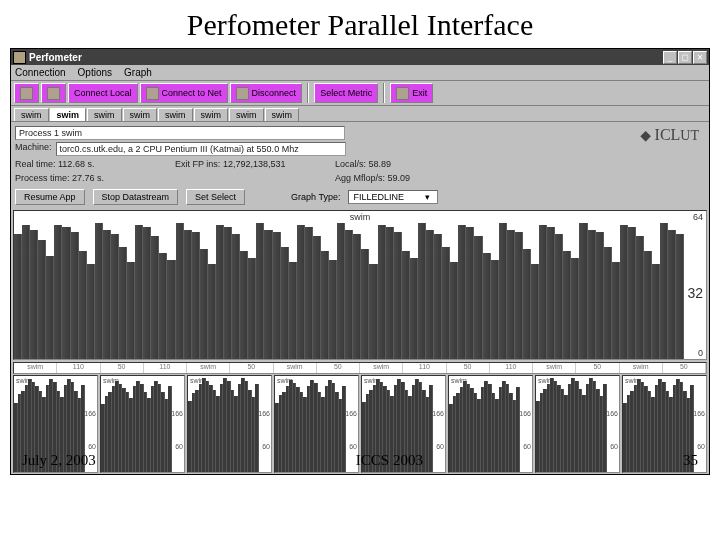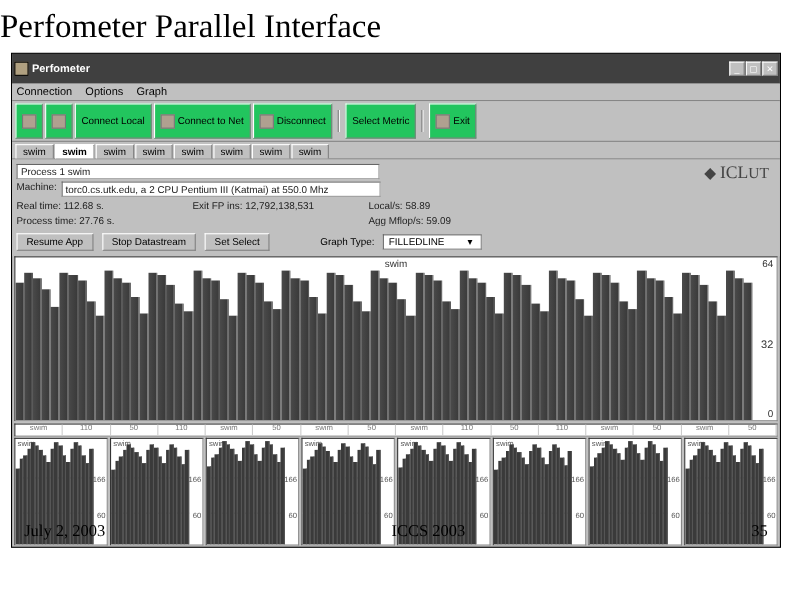--- a/index.html
+++ b/index.html
@@ -1,46 +1,46 @@
 <!DOCTYPE html>
 <html><head>
 <meta charset="utf-8">
 <style>
   * { box-sizing: border-box; margin: 0; padding: 0; }
   body { font-family: Arial, sans-serif; background: #fff; width: 720px; height: 540px; overflow: hidden; }
-  .slide-title { font-family: 'Times New Roman', serif; font-size: 30px; text-align: left; padding: 8px 0 6px 0; }
+  .slide-title { font-family: 'Times New Roman', serif; font-size: 30px; text-align: center; padding: 8px 0 6px 0; }
   .app-window { margin: 0 10px; border: 1px solid #000; background: #c0c0c0; position: relative; }
-  .titlebar { background: #404040; color: #fff; display: flex; align-items: center; height: 27px; padding: 0 2px; font-size: 10px; }
+  .titlebar { background: #404040; color: #fff; display: flex; align-items: center; height: 16px; padding: 0 2px; font-size: 10px; }
   .titlebar .app-icon { width: 13px; height: 13px; background: #b0a080; margin-right: 3px; border: 1px solid #000; }
   .titlebar .title-text { flex: 1; font-weight: bold; }
   .win-btns { display: flex; gap: 1px; }
   .win-btn { width: 14px; height: 13px; background: #c0c0c0; border: 1px solid #808080; border-top-color: #fff; border-left-color: #fff; display:flex; align-items:center; justify-content:center; font-size:8px; cursor: pointer;}
   .menubar { background: #c0c0c0; border-bottom: 1px solid #808080; padding: 2px 4px; font-size: 10px; display:flex; gap:12px; }
   .menubar span { cursor: pointer; }
   .toolbar { background: #c0c0c0; border-bottom: 1px solid #808080; padding: 2px 3px; display: flex; align-items: center; gap: 2px; font-size: 9px; }
-  .tbtn { background: #22c55e; border: 1px solid #808080; border-top-color: #fff; border-left-color: #fff; padding: 2px 5px; display: flex; align-items: center; gap: 3px; cursor:pointer; height: 32px; }
+  .tbtn { background: #d946ef; border: 1px solid #808080; border-top-color: #fff; border-left-color: #fff; padding: 2px 5px; display: flex; align-items: center; gap: 3px; cursor:pointer; height: 20px; }
   .tbtn-icon { width: 13px; height: 13px; background: #b0a090; border: 1px solid #777; }
   .sep { width: 2px; height: 20px; border-left: 1px solid #808080; border-right: 1px solid #fff; margin: 0 3px; }
   .tabrow { background: #c0c0c0; border-bottom: 1px solid #808080; padding: 2px 3px 0 3px; display: flex; gap: 0; font-size: 9px; }
   .tab { background: #c0c0c0; border: 1px solid #808080; border-top-color:#fff; border-left-color:#fff; border-bottom:none; padding: 1px 6px; margin-right: 1px; cursor:pointer; }
   .tab.active { background: #fff; font-weight: bold; }
   .infoarea { background: #c0c0c0; position: relative; padding: 3px 4px; }
   .logo { position: absolute; right: 10px; top: 4px; font-size: 14px; font-family: Georgia, serif; color: #444; }
   .logo .big { font-size: 16px; }
   .info-line { font-size: 9px; color: #222; padding: 1px 0; display:flex; gap:4px; }
   .white-field { background: #fff; border: 1px solid #999; border-top-color:#666; border-left-color:#666; padding: 1px 3px; display:inline-block; }
   .stats-row { display:flex; font-size:9px; padding: 2px 0; color:#222; }
   .stats-row > div { min-width: 160px; }
   .ctlrow { display: flex; align-items: center; gap: 8px; padding: 4px 0 2px 0; font-size: 9px; }
   .btn { background: #c0c0c0; border: 1px solid #808080; border-top-color:#fff; border-left-color:#fff; padding: 2px 8px; cursor:pointer; }
   .select-box { background:#fff; border:1px solid #808080; border-top-color:#666; border-left-color:#666; padding:1px 8px 1px 4px; min-width:90px; display:flex; justify-content:space-between; align-items:center; cursor:pointer;}
   .chart-area { background: #fff; border: 1px inset #888; margin: 0 2px; height: 150px; position: relative; overflow:hidden; }
   .chart-label-top { position:absolute; top:1px; left:50%; transform:translateX(-50%); font-size:9px; color:#333;}
   .chart-label-right-top { position:absolute; top:1px; right:3px; font-size:9px; color:#333;}
-  .chart-label-right-mid { position:absolute; top:50%; right:3px; font-size:10px; color:#333;}
+  .chart-label-right-mid { position:absolute; top:50%; right:3px; font-size:14px; color:#333;}
   .chart-label-right-bot { position:absolute; bottom:1px; right:3px; font-size:9px; color:#333;}
   .bars { position:absolute; left:0; right:22px; bottom:0; top:10px; display:flex; align-items:flex-end; }
   .bar { flex:1; background: linear-gradient(to right, #4a4a4a, #3a3a3a); border-right:1px solid #5a5a5a; }
   .mini-panel { background:#fff; border:1px inset #888; margin:2px 2px 0 2px; height:12px; display:flex; }
   .mini-tick { flex:1; border-right:1px solid #ccc; font-size:7px; text-align:center; color:#777; overflow:hidden;}
   .mini-grid { margin: 1px 2px; display: grid; grid-template-columns: repeat(8, 1fr); gap: 2px; }
   .mini-chart { background:#fff; border:1px inset #888; height: 98px; position:relative; overflow:hidden;}
   .mini-chart-label { position:absolute; top:1px; left:2px; font-size:7px; color:#555;}
   .mini-chart .y1 { position:absolute; right:1px; top:35%; font-size:7px; color:#555;}
   .mini-chart .y2 { position:absolute; right:1px; top:70%; font-size:7px; color:#555;}

